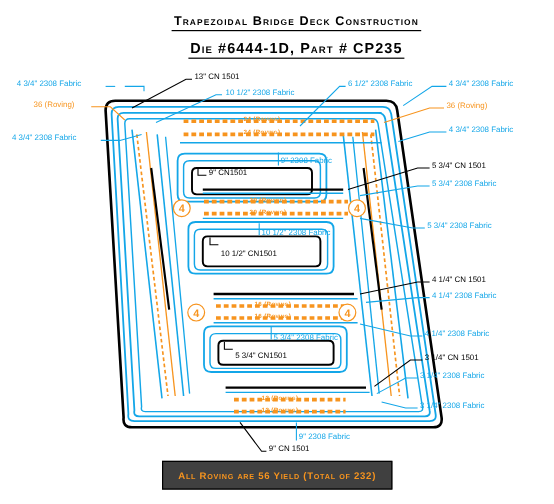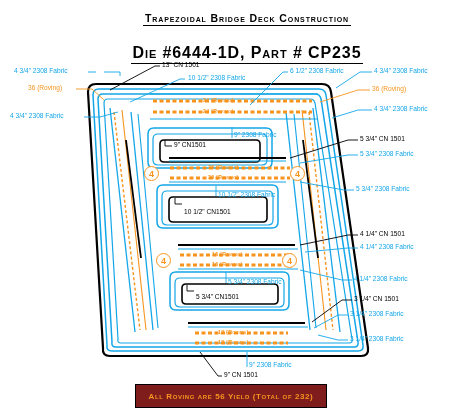--- a/index.html
+++ b/index.html
@@ -20,29 +20,29 @@
     font-family:"Liberation Sans", sans-serif;
     font-weight:bold;
     color:#000;
     letter-spacing:0.9px;
     display:inline-block;
     border-bottom:1.3px solid #000;
     padding:0 2px 1px 2px;
     font-variant:small-caps;
   }
   .t1 { font-size:10.5px; }
-  .t2 { font-size:16px; }
+  .t2 { font-size:12px; }
   .t3 { font-size:10px; }
-  .tl-row { margin-bottom:18px;padding-left:32px; }
+  .tl-row { margin-bottom:5px;padding-left:32px; }
 
   .footer-box {
     position:absolute; left:135px; top:384px;
     width:192px; height:24px;
     border:1.6px solid #000;
-    background:#7f1d1d;
+    background:#404040;
     display:flex; align-items:center; justify-content:center;
   }
   .footer-text {
     color:#F7941E; font-weight:bold; font-size:8px;
     letter-spacing:0.6px; font-variant:small-caps;
     font-family:"Liberation Sans", sans-serif;
   }
 
   svg { position:absolute; left:0; top:0; }
 

